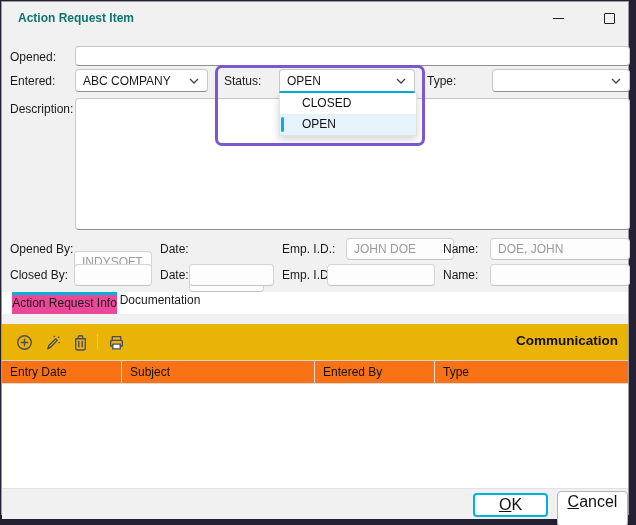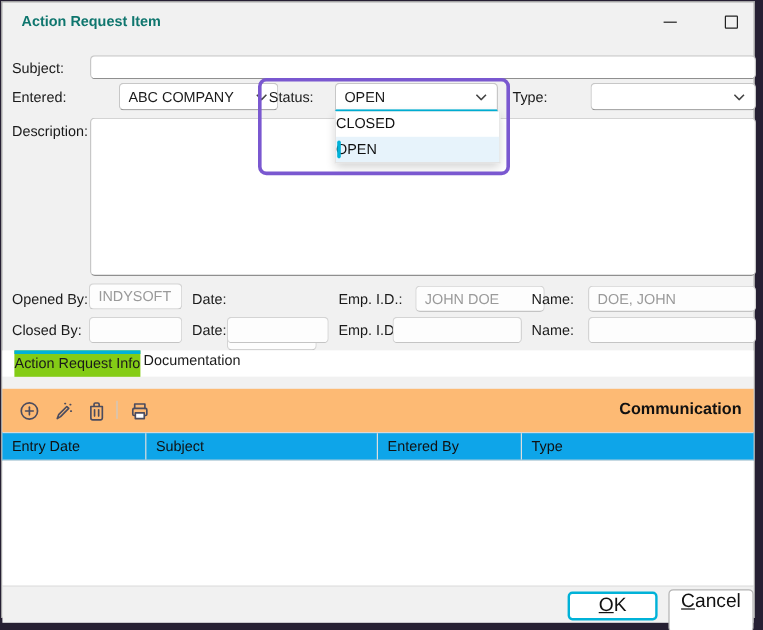--- a/index.html
+++ b/index.html
@@ -22,45 +22,45 @@
   .field{position:absolute;background:#fff;border:1px solid #c7c7c7;border-bottom-color:#8f8f8f;
          border-radius:4px;box-sizing:border-box;}
   .field.ro{background:#fdfdfd;border-color:#d4d4d4;border-bottom-color:#c4c4c4;color:#9a9a9a;}
   .field .val{position:absolute;left:7px;top:3px;white-space:nowrap;overflow:hidden;}
   .combo .chev{position:absolute;right:8px;top:8px;}
 
   
   .combo-status{border-bottom:2px solid #00b2d8;border-radius:4px 4px 0 0;}
   .dd-panel{position:absolute;left:277px;top:91px;width:136px;background:#fff;
             border:1px solid #e3e3e3;border-top:none;box-shadow:0 3px 8px rgba(0,0,0,.18);z-index:5;}
-  .dd-item{position:relative;height:21px;line-height:21px;color:#111;cursor:default;}
+  .dd-item{position:relative;height:21px;line-height:21px;padding-left:22px;color:#111;cursor:default;}
   .dd-item.selected{background:#e7f3fb;}
   .dd-item.selected::before{content:"";position:absolute;left:1px;top:3px;bottom:3px;width:3px;background:#00b2d8;border-radius:2px;}
 
   
   .annotation{position:absolute;left:213px;top:63px;width:204px;height:75px;border:3px solid #7a58d0;
               border-radius:7px;z-index:9;pointer-events:none;}
 
   
   .tabstrip{position:absolute;left:0;top:290px;width:100%;height:22px;background:#fff;}
   .tab{position:absolute;top:0;height:22px;text-align:center;line-height:20px;cursor:default;}
-  .tab.active{left:10px;width:105px;border-top:3px solid #00b2d8;background:#84cc16;line-height:17px;}
+  .tab.active{left:10px;width:105px;border-top:3px solid #00b2d8;background:#ec4899;line-height:17px;}
   .tab.inactive{left:117px;width:82px;line-height:16px;}
 
   .splitstrip{position:absolute;left:0;top:312px;width:100%;height:10px;background:#f1f1f1;}
 
   
-  .toolbar{position:absolute;left:0;top:322px;width:100%;height:36px;background:#fdba74;}
+  .toolbar{position:absolute;left:0;top:322px;width:100%;height:36px;background:#eab308;}
   .tool{position:absolute;top:8px;width:20px;height:20px;display:flex;align-items:center;justify-content:center;cursor:pointer;}
   .tool svg{stroke:#4c4c5e;fill:none;stroke-width:1.3;stroke-linecap:round;stroke-linejoin:round;}
   .tsep{position:absolute;top:10px;width:0;height:15px;border-left:1px solid #c9c9c9;}
   .section-title{position:absolute;right:10px;top:9px;font-weight:bold;font-size:13.5px;color:#111;}
 
   
-  .thead{position:absolute;left:0;top:358px;width:100%;height:24px;background:#0ea5e9;
+  .thead{position:absolute;left:0;top:358px;width:100%;height:24px;background:#f97316;
          border-top:1px solid #d8d8d8;border-bottom:1px solid #d8d8d8;box-sizing:border-box;}
   .th{position:absolute;top:0;height:22px;line-height:22px;padding-left:8px;box-sizing:border-box;
       border-right:1px solid #dedede;color:#111;}
   .tbody{position:absolute;left:0;top:382px;width:100%;height:104px;background:#fff;}
 
   
   .footer{position:absolute;left:0;top:486px;width:100%;height:30px;background:#f1f1f1;border-top:1px solid #e2e2e2;}
   .btn{position:absolute;box-sizing:border-box;background:#fff;border-radius:4px;text-align:center;
        font-size:16px;color:#111;cursor:pointer;}
   .btn-ok{left:471px;top:4px;width:75px;height:24px;border:2px solid #00b2d8;line-height:20px;}
@@ -76,27 +76,27 @@
     <div class="titlebar">
       <span class="title">Action Request Item</span>
       <span class="winbtn btn-min">
           <span class="min-glyph"></span>
         </span>
       <span class="winbtn btn-max">
           <span class="max-glyph"></span>
         </span>
     </div>
 
-    <span class="lbl" style="left:8px;top:48px;">Subject:</span>
+    <span class="lbl" style="left:8px;top:48px;">Opened:</span>
     <div class="field" style="left:73px;top:44px;width:555px;height:20px;">
       <span class="val"></span>
     </div>
 
     <span class="lbl" style="left:8px;top:72px;">Entered:</span>
-    <div class="field combo" style="left:73px;top:67px;width:133px;height:23px;margin-left:24px;">
+    <div class="field combo" style="left:73px;top:67px;width:133px;height:23px;">
       <span class="val" style="top:4px;">ABC COMPANY</span>
       <svg class="chev" width="10" height="6" viewBox="0 0 10 6">
           <polyline points="1,1 5,5 9,1" fill="none" stroke="#444" stroke-width="1.3"></polyline>
         </svg>
     </div>
 
     <span class="lbl" style="left:222px;top:72px;">Status:</span>
     <div class="field combo combo-status" style="left:277px;top:67px;width:136px;height:24px;">
       <span class="val" style="top:4px;">OPEN</span>
       <svg class="chev" width="10" height="6" viewBox="0 0 10 6">
@@ -116,21 +116,21 @@
           <polyline points="1,1 5,5 9,1" fill="none" stroke="#444" stroke-width="1.3"></polyline>
         </svg>
     </div>
 
     <span class="lbl" style="left:8px;top:100px;">Description:</span>
     <div class="field" style="left:73px;top:96px;width:555px;height:132px;">
       <span class="val"></span>
     </div>
 
     <span class="lbl" style="left:8px;top:240px;">Opened By:</span>
-    <div class="field ro" style="left:72px;top:234px;width:78px;height:22px;">
+    <div class="field ro" style="left:72px;top:249px;width:78px;height:22px;">
       <span class="val">INDYSOFT</span>
     </div>
     <span class="lbl" style="left:158px;top:240px;">Date:</span>
     <div class="field ro" style="left:187px;top:236px;width:75px;height:22px;margin-top:32px;">
       <span class="val">12/7/2023</span>
     </div>
     <span class="lbl" style="left:280px;top:240px;">Emp. I.D.:</span>
     <div class="field ro" style="left:325px;top:236px;width:108px;height:22px;margin-left:19px;">
       <span class="val">JOHN DOE</span>
     </div>

